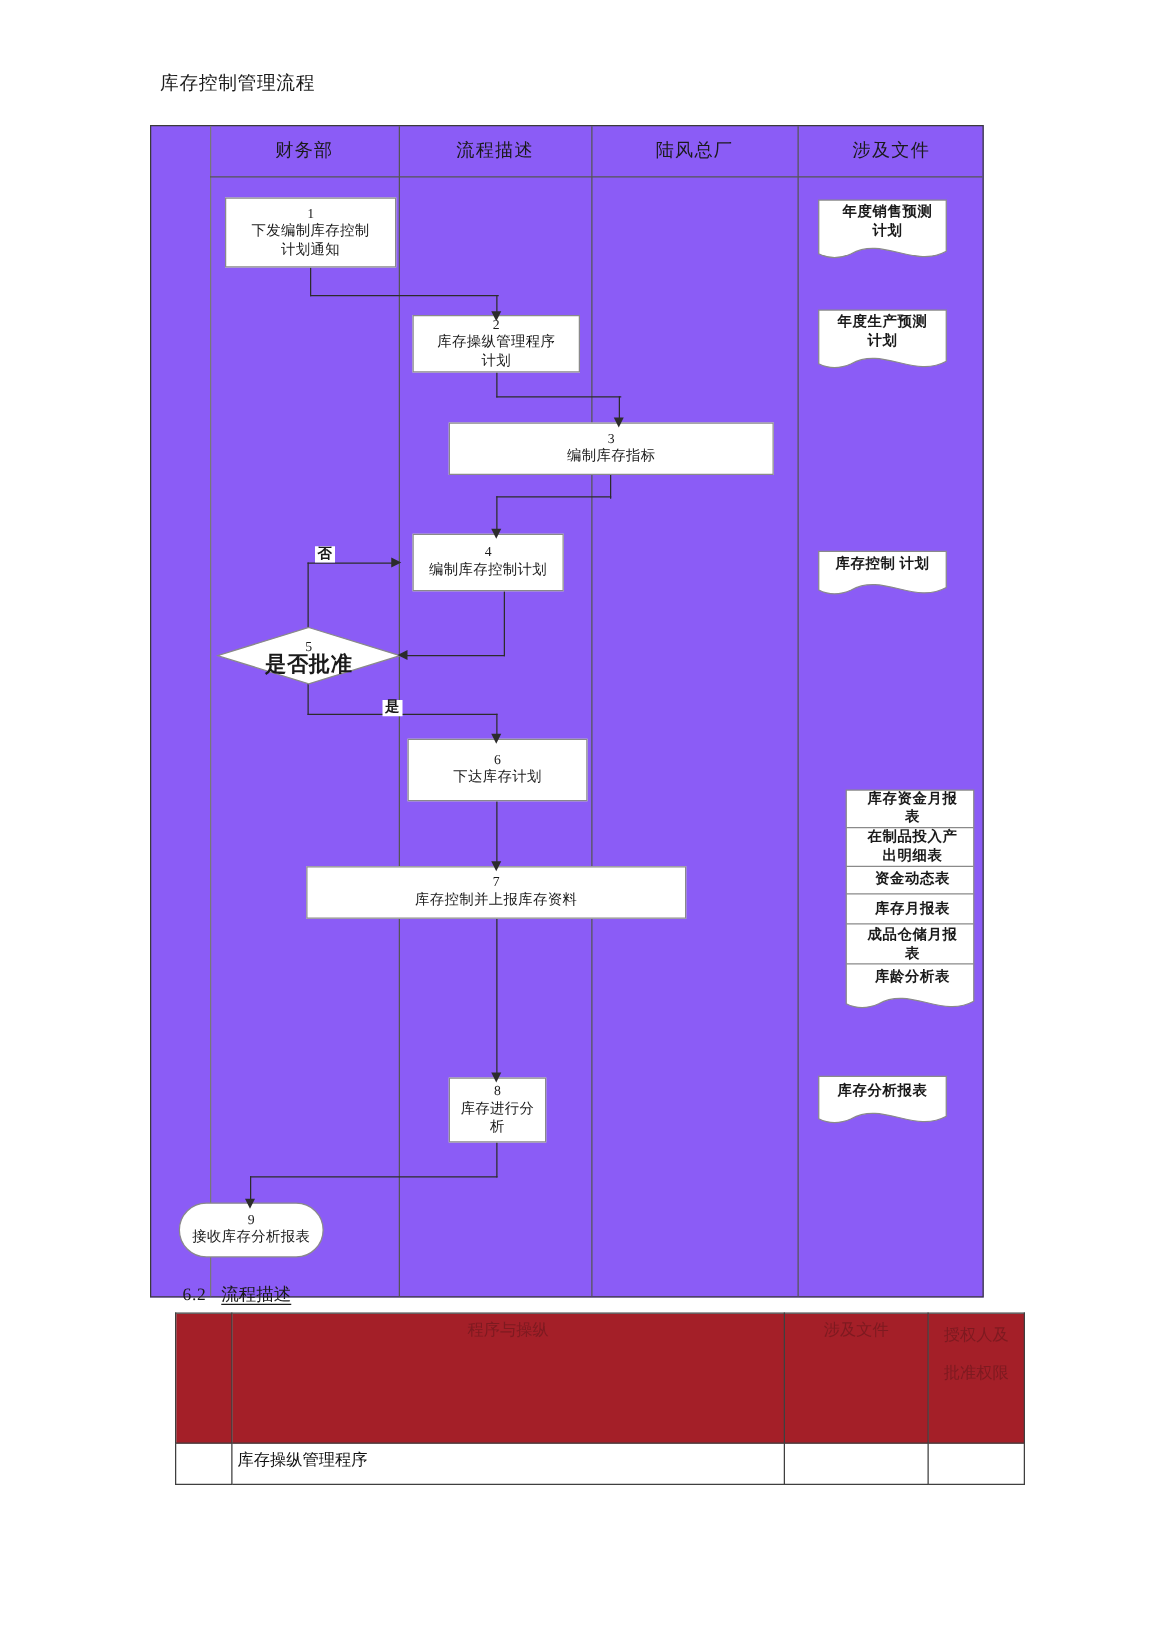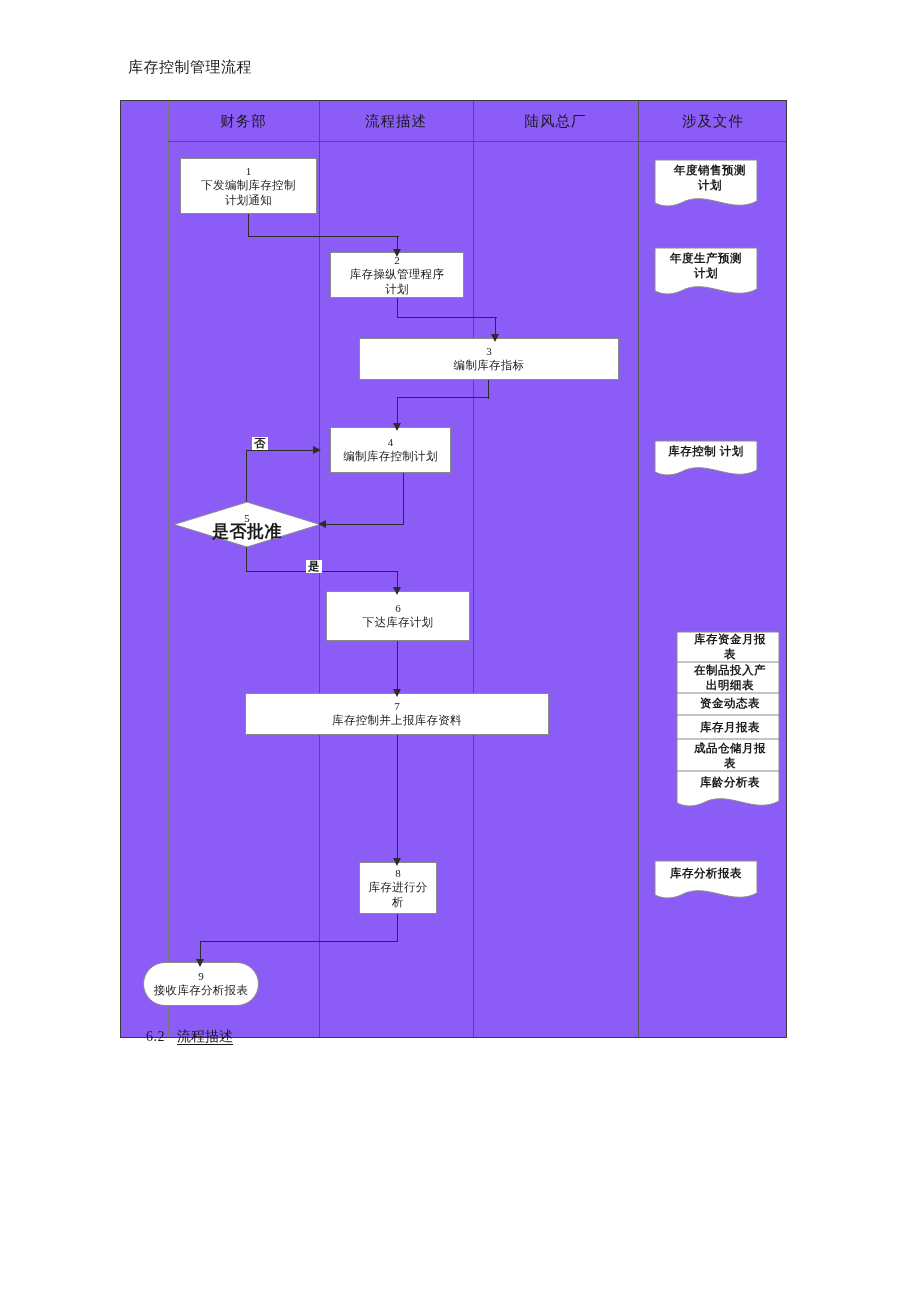--- a/index.html
+++ b/index.html
@@ -301,14 +301,33 @@
         <div>库存分析报表</div>
       </div>
     </div>
 
   </div>
 
   <div class="sec-head">
     <span class="sec-no">6.2</span><span class="sec-ttl">流程描述</span>
   </div>
 
+  <table class="tbl">
+    <tbody>
+      <tr class="head">
+        <td class="c-idx"></td>
+        <td class="c-proc">程序与操纵</td>
+        <td class="c-doc">涉及文件</td>
+        <td class="c-auth">
+          <div>授权人及</div>
+          <div>批准权限</div>
+        </td>
+      </tr>
+      <tr class="body">
+        <td class="c-idx"></td>
+        <td class="c-proc">库存操纵管理程序</td>
+        <td class="c-doc"></td>
+        <td class="c-auth"></td>
+      </tr>
+    </tbody>
+  </table>
 
 </div>
 
 </body></html>

